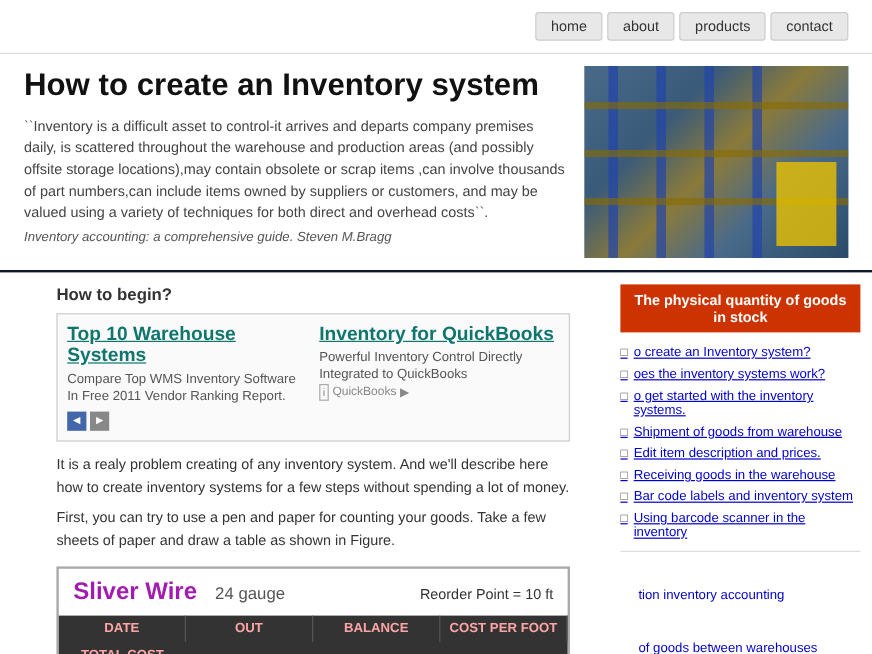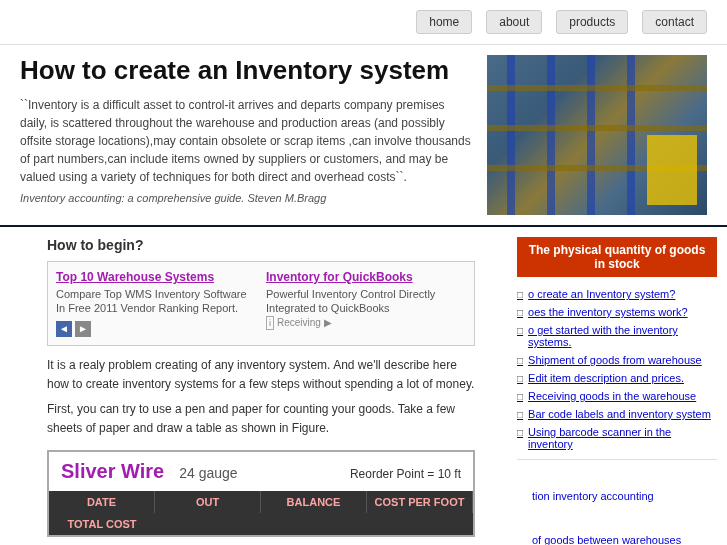--- a/index.html
+++ b/index.html
@@ -1,19 +1,19 @@
 <!DOCTYPE html>
 <html><head>
   <meta charset="utf-8">
   <style>
     * { margin: 0; padding: 0; box-sizing: border-box; }
     body { font-family: Arial, sans-serif; font-size: 13px; background: #fff; color: #333; width: 727px; }
 
     
-    #nav { background: #fff; display: flex; justify-content: flex-end; padding: 10px 20px; gap: 14px; border-bottom: 1px solid #ddd; }
+    #nav { background: #fff; display: flex; justify-content: flex-end; padding: 10px 20px; gap: 4px; border-bottom: 1px solid #ddd; }
     .nav-btn { padding: 4px 12px; background: #e8e8e8; border: 1px solid #ccc; border-radius: 3px; font-size: 12px; cursor: pointer; color: #333; }
 
     
     #hero { display: flex; padding: 10px 20px; gap: 15px; border-bottom: 2px solid #0f172a; }
     #hero-text { flex: 1; }
     #hero-title { font-size: 26px; font-weight: bold; margin-bottom: 10px; color: #111; }
     #hero-body { font-size: 12px; line-height: 1.5; color: #444; }
     #hero-cite { font-style: italic; font-size: 11px; color: #555; margin-top: 6px; }
     #hero-img { width: 220px; height: 160px; background: #5a7a9a; flex-shrink: 0; overflow: hidden; }
     .warehouse-img { width: 100%; height: 100%; background: linear-gradient(135deg, #4a6a8a 0%, #3a5a7a 30%, #8a7a3a 50%, #4a6a8a 70%, #2a4a6a 100%); position: relative; }
@@ -22,21 +22,21 @@
     
     #main { display: flex; gap: 0; padding: 10px 0; }
     #left-col { flex: 1; padding: 0 32px; margin-left: 15px; }
     #right-col { width: 220px; padding: 0 10px; flex-shrink: 0; }
 
     #how-begin { font-size: 14px; font-weight: bold; margin-bottom: 8px; }
 
     
     #ad-area { border: 1px solid #ccc; padding: 8px; margin-bottom: 10px; background: #fafafa; display: flex; gap: 10px; }
     .ad-block { flex: 1; }
-    .ad-title { font-size: 12px; color: #a21caf; text-decoration: underline; cursor: pointer; font-weight: bold; }
+    .ad-title { font-size: 16px; color: #0f766e; text-decoration: underline; cursor: pointer; font-weight: bold; }
     .ad-desc { font-size: 11px; color: #555; margin-top: 3px; line-height: 1.3; }
     #ad-nav { display: flex; gap: 3px; margin-top: 5px; }
     .ad-nav-btn { width: 16px; height: 16px; background: #888; color: #fff; border: none; font-size: 10px; cursor: pointer; display: flex; align-items: center; justify-content: center; }
     .ad-nav-btn.active { background: #4466aa; }
     #ad-choices { font-size: 10px; color: #888; display: flex; align-items: center; gap: 3px; }
     #ad-choices-icon { font-size: 9px; border: 1px solid #aaa; padding: 1px 2px; }
 
     #content-text { font-size: 12px; line-height: 1.6; color: #333; margin-top: 8px; }
     #content-text p { margin-bottom: 6px; }
 
@@ -100,21 +100,21 @@
         <div id="ad-nav">
           <button class="ad-nav-btn active">◄</button>
           <button class="ad-nav-btn">►</button>
         </div>
       </div>
       <div class="ad-block">
         <div class="ad-title">Inventory for QuickBooks</div>
         <div class="ad-desc">Powerful Inventory Control Directly Integrated to QuickBooks</div>
         <div id="ad-choices">
           <span id="ad-choices-icon">i</span>
-          <span>Receiving</span>
+          <span>QuickBooks</span>
           <span>▶</span>
         </div>
       </div>
     </div>
 
     <div id="content-text">
       <p>It is a realy problem creating of any inventory system. And we'll describe here how to create inventory systems for a few steps without spending a lot of money.</p>
       <p>First, you can try to use a pen and paper for counting your goods. Take a few sheets of paper and draw a table as shown in Figure.</p>
     </div>
 

